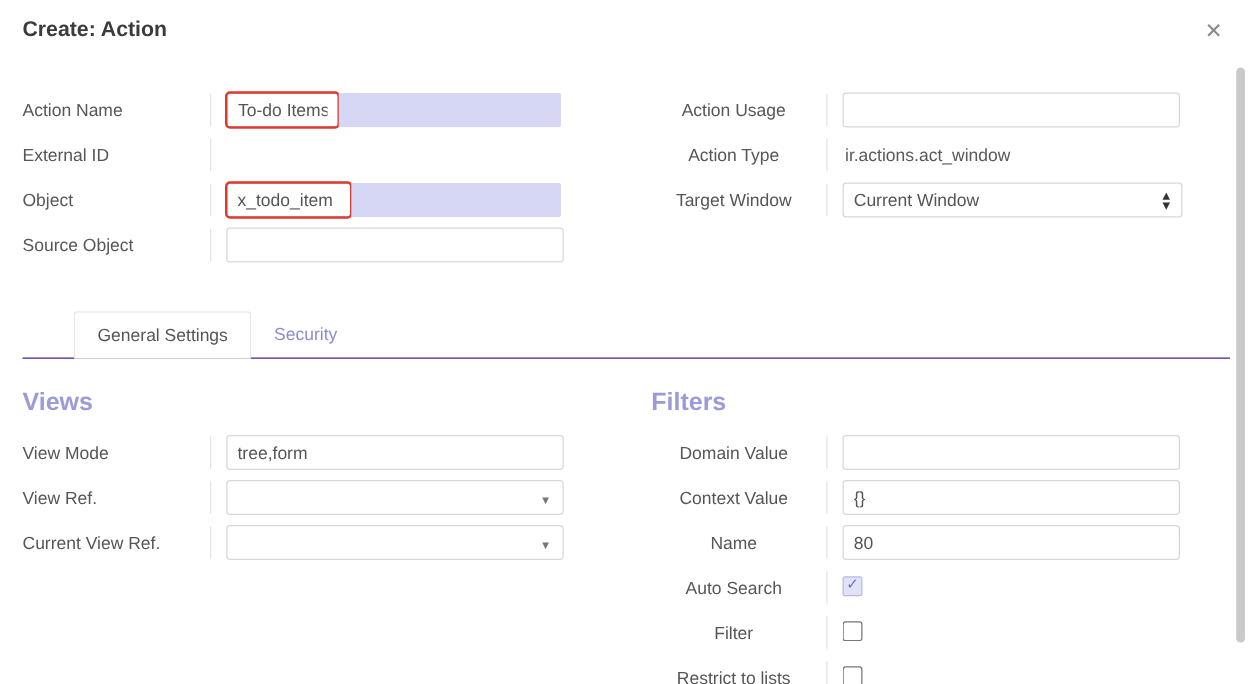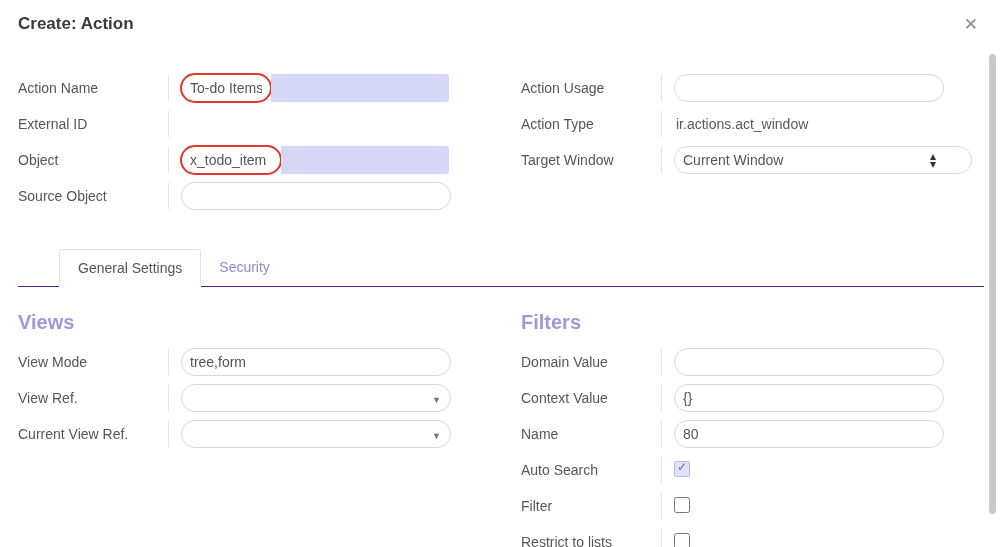--- a/index.html
+++ b/index.html
@@ -13,45 +13,45 @@
 
   .block { display: flex; gap: 40px; }
   .col { flex: 1; }
   .row { display: flex; align-items: center; min-height: 32px; margin-bottom: 4px; }
   .label-cell { width: 150px; font-size: 14px; font-weight: 400; color: #565656; padding-right: 8px; }
   .sep { width: 1px; height: 26px; background: #e3e3e3; margin-right: 12px; }
   .field-cell { flex: 1; }
 
   input.txt, .txt-static, select.sel {
     width: 270px; height: 28px; padding: 2px 8px; font-size: 14px; color: #555;
-    border: 1px solid #d7d7d7; border-radius: 14px; background: #fff;
+    border: 1px solid #d7d7d7; border-radius: 3px; background: #fff;
   }
   .lav { background: #d6d6f5; border: 1px solid #d6d6f5; }
   .red-box { outline: 2px solid #e03a2f; outline-offset: -1px; border-radius: 2px; }
   .static-text { font-size: 14px; color: #595959; padding-left: 2px; }
 
   .tabs { display: flex; border-bottom: 1px solid #4c1d95; margin: 32px 0 24px 0; padding-left: 41px; }
   .tab { padding: 10px 18px; font-size: 14px; color: #8c8ccf; cursor: pointer; position: relative; top: 1px; }
   .tab.active { color: #555; border: 1px solid #e4e4e4; border-bottom: 1px solid #fff; border-radius: 3px 3px 0 0; background: #fff; }
 
   h2.section { font-size: 20px; font-weight: 700; color: #9b9bd9; margin-bottom: 12px; }
 
   .dd { position: relative; width: 270px; }
   .dd .txt { width: 100%; padding-right: 24px; }
   .dd .caret { position: absolute; right: 10px; top: 11px; font-size: 9px; color: #777; pointer-events: none; }
 
-  select.sel { width: 298px; appearance: none; -webkit-appearance: none; background: #fff; }
+  select.sel { width: 272px; appearance: none; -webkit-appearance: none; background: #fff; }
   .sel-wrap { position: relative; width: 270px; }
   .sel-wrap .updn { position: absolute; right: 8px; top: 6px; font-size: 12px; color: #333; line-height: 8px; pointer-events: none; }
 
   .chk { width: 16px; height: 16px; }
   .chk-lav { appearance: none; width: 16px; height: 16px; border: 1px solid #b8b8e6; background: #e2e2f7; border-radius: 2px; position: relative; }
   .chk-lav:checked::after { content: "✓"; position: absolute; top: -2px; left: 2px; font-size: 12px; color: #6b6bcf; }
 
-  .col-right .label-cell { width: 140px; }
+  .col-right .label-cell { width: 140px; text-align: center; }
   .col-right .sep { }
 
 </style>
 </head>
 <body>
 
 <div class="modal">
 
   <div class="titlebar">
     <h1>Create: Action</h1>

